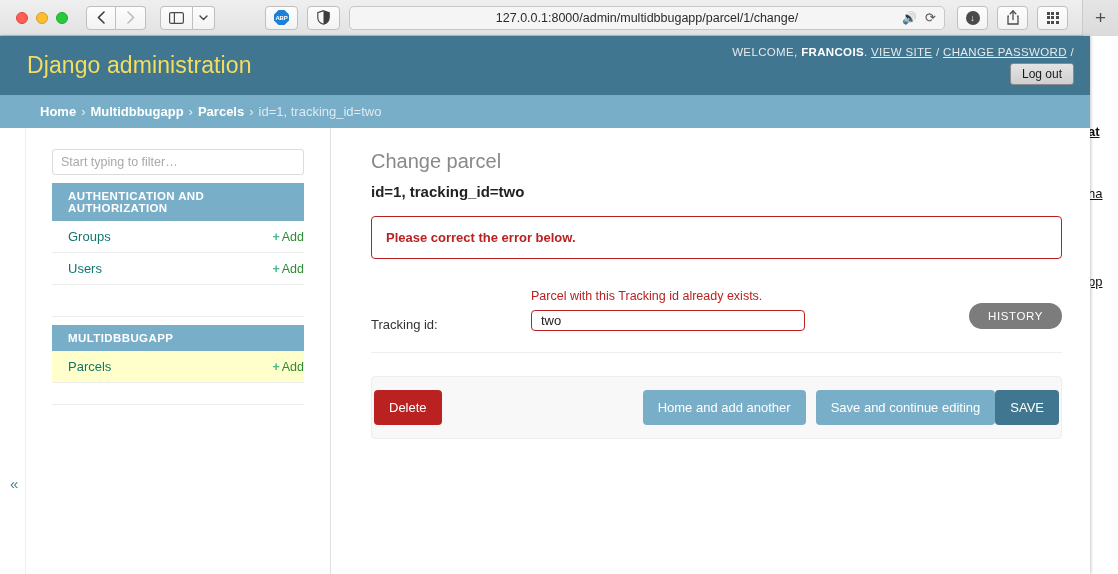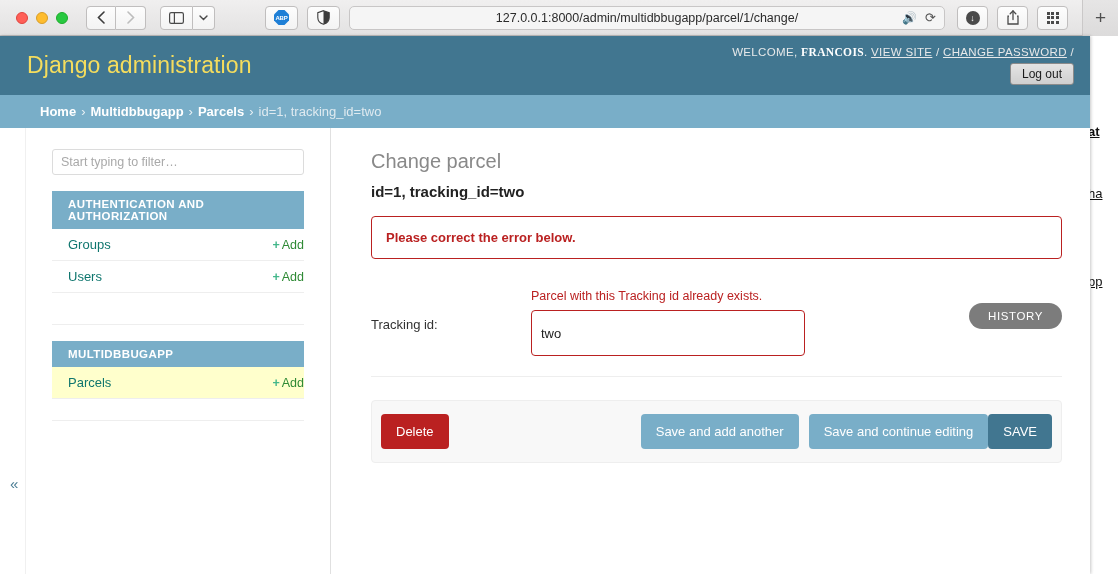--- a/index.html
+++ b/index.html
@@ -115,21 +115,21 @@
   .dj-branding {
     color: #f5dd5d; font-size: 23px; font-weight: 400;
     padding-left: 27px; letter-spacing: 0.1px;
   }
   .dj-usertools {
     position: absolute; right: 16px; top: 10px;
     text-align: right;
     font-size: 11.5px; color: #e7e9ea;
     letter-spacing: 0.35px;
   }
-  .dj-usertools .uname { font-weight: bold; color: #fff; font-family: Liberation Serif, serif; }
+  .dj-usertools .uname { font-weight: bold; color: #fff; }
   .dj-usertools a { color: #e7e9ea; text-decoration: underline; }
   .logout-btn {
     margin-top: 5px;
     display: inline-block;
     background: linear-gradient(#e4e4e4,#cfcfcf);
     border: 1px solid #8b8b8b;
     border-radius: 3px;
     color: #1b1b1b; font-size: 12px;
     padding: 3px 11px;
     letter-spacing: 0;
@@ -160,21 +160,21 @@
   .filter-input {
     width: 100%; height: 26px;
     border: 1px solid #dcdcdc; border-radius: 3px;
     padding: 0 8px; font-size: 12.5px; color: #333;
     background: #fff;
     font-family: "Liberation Sans", sans-serif;
     outline: none;
   }
   .filter-input::placeholder { color: #a9a9a9; }
 
-  .app-block { margin-top: 16px; }
+  .app-block { margin-top: 8px; }
   .app-caption {
     background: #79aec8; color: #fff;
     font-size: 11.5px; font-weight: bold;
     letter-spacing: 0.4px;
     padding: 7px 26px 7px 16px;
     margin: 0 26px;
   }
   .model-row {
     display: flex; align-items: center; justify-content: space-between;
     margin: 0 26px;
@@ -238,34 +238,34 @@
   .form-label {
     width: 160px; font-size: 13px; color: #333;
     padding-top: 28px;
   }
   .field-col { flex: 1; }
   .errorlist {
     color: #ba2121; font-size: 12.5px; list-style: none;
     margin-bottom: 7px;
   }
   .text-input {
-    width: 274px; height: 46px;
+    width: 274px; height: 21px;
     border: 1px solid #ba2121;
     border-radius: 4px;
     padding: 0 9px;
     font-size: 13px; color: #222;
     font-family: "Liberation Sans", sans-serif;
     outline: none;
   }
   .submit-row {
     margin-top: 23px;
     background: #f8f8f8;
     border: 1px solid #eee;
     border-radius: 4px;
-    padding: 13px 9px;
+    padding: 13px 2px;
     display: flex; align-items: center;
   }
   .btn {
     border: none; border-radius: 4px;
     font-size: 13px; color: #fff;
     padding: 10px 15px;
     font-family: "Liberation Sans", sans-serif;
     cursor: pointer;
   }
   .btn-delete { background: #ba2121; }
@@ -436,19 +436,19 @@
           <div class="field-col">
             <div class="errorlist">Parcel with this Tracking id already exists.</div>
             <input class="text-input" type="text" value="two" style="">
           </div>
         </div>
       </div>
 
       <div class="submit-row">
         <button class="btn btn-delete">Delete</button>
         <span class="spacer"></span>
-        <button class="btn btn-default">Save and add another</button>
+        <button class="btn btn-default">Home and add another</button>
         <button class="btn btn-default">Save and continue editing</button>
         <button class="btn btn-save">SAVE</button>
       </div>
     </div>
   </div>
 </div>
 
 </body></html>

